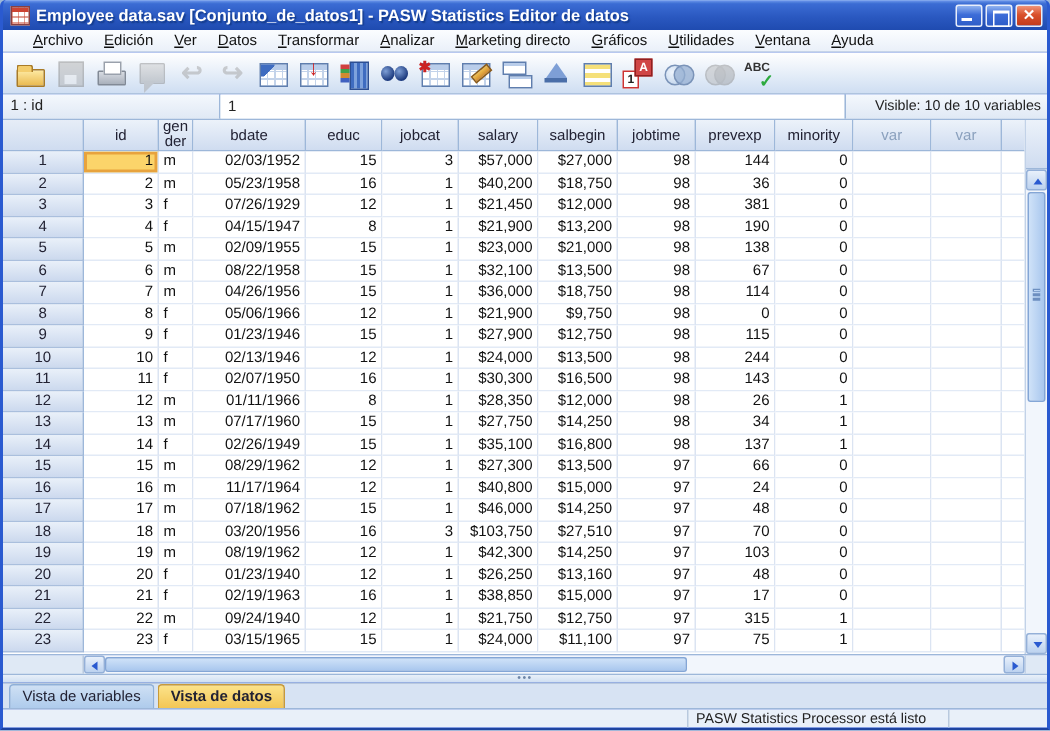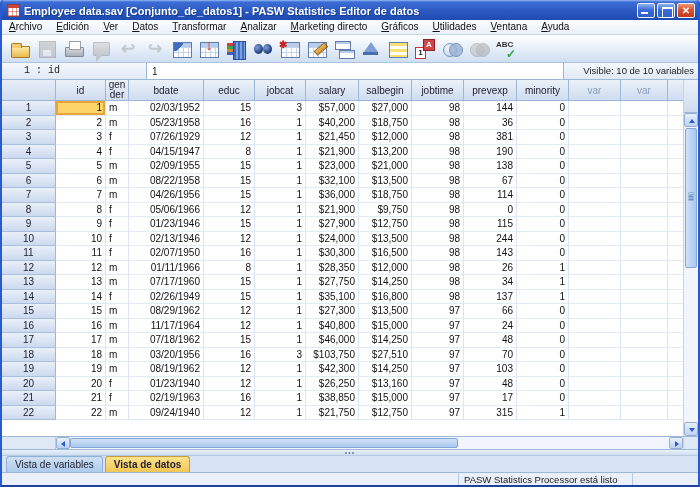--- a/index.html
+++ b/index.html
@@ -25,21 +25,21 @@
   .btn-min,.btn-max { background:linear-gradient(#8fb2f0, #3c6cd8 45%, #2f5ec8); }
   .btn-min::before { content:""; position:absolute; left:3px; bottom:3px; width:7px; height:2px; background:#fff; }
   .btn-max::before { content:""; position:absolute; left:4px; top:3px; width:9px; height:8px;
     border:1px solid #fff; border-top-width:2px; }
   .btn-close { background:linear-gradient(#f09478, #d9512c 45%, #c23a1a); }
   .btn-close::before { content:"\2715"; position:absolute; left:0; right:0; top:0; bottom:0;
     color:#fff; font-size:10px; font-weight:bold; text-align:center; line-height:14px; }
 
   
   .menubar { height:15px; flex:0 0 15px; background:linear-gradient(#fbfdff,#eaf0f9);
-    border-bottom:1px solid #c6d4e8; display:flex; align-items:flex-start; padding:0 0; }
+    border-bottom:1px solid #c6d4e8; display:flex; align-items:center; padding:0 13px; }
   .menu-item { font-size:10px; color:#111; padding:1px 7px; cursor:default; white-space:nowrap; }
   .menu-item u { text-decoration:underline; }
 
   
   .toolbar { height:28px; flex:0 0 28px; background:linear-gradient(#ffffff,#dde8f6 70%,#cfdef2);
     border-bottom:1px solid #aec3de; display:flex; align-items:center; padding:0 6px; gap:3px; }
   .tbicon { width:24px; height:22px; position:relative; display:inline-block; border-radius:2px; }
   .tbicon.disabled { filter:grayscale(1) opacity(.5); }
 
   .icon-open-file::before { content:""; position:absolute; left:3px; top:8px; width:17px; height:10px;
@@ -108,22 +108,22 @@
     border-radius:50%; background:#b5b9c0; border:1px solid #8a8f98; }
   .icon-show-all-variables::after { content:""; position:absolute; left:9px; top:5px; width:12px; height:12px;
     border-radius:50%; background:rgba(140,146,155,.8); border:1px solid #8a8f98; }
   .icon-spell-check::before { content:"ABC"; position:absolute; left:2px; top:2px; font-size:8px;
     font-weight:bold; color:#333; letter-spacing:0; }
   .icon-spell-check::after { content:"\2713"; position:absolute; right:2px; bottom:-1px; color:#2daa3f;
     font-size:12px; font-weight:bold; }
 
   
   .cellbar { height:17px; flex:0 0 17px; display:flex; border-bottom:1px solid #9db7d9; background:#e4ecf7; }
-  .cell-ref { flex:0 0 145px; font-size:10px; color:#222; padding:2px 22px;
-    background:linear-gradient(#f4f8fd,#e0e9f5); border-right:1px solid #9db7d9;font-family:Liberation Mono, monospace; }
+  .cell-ref { flex:0 0 145px; font-size:10px; color:#222; padding:2px 5px;
+    background:linear-gradient(#f4f8fd,#e0e9f5); border-right:1px solid #9db7d9; }
   .cell-value { flex:1; font-size:10px; color:#222; padding:2px 5px; background:#fff;
     border:none; outline:none; font-family:"Liberation Sans",sans-serif; }
   .visible-info { flex:0 0 135px; font-size:9.5px; color:#222; padding:2px 4px; text-align:right;
     background:linear-gradient(#f4f8fd,#e0e9f5); border-left:1px solid #9db7d9; white-space:nowrap; }
 
   
   .grid-zone { flex:0 0 357px; display:flex; overflow:hidden; border-bottom:1px solid #9db7d9; background:#fff; }
   .grid-viewport { flex:1; overflow:hidden; position:relative; }
   table.grid { border-collapse:separate; border-spacing:0; table-layout:fixed; }
   table.grid th, table.grid td { font-size:10px; font-weight:normal; padding:0 3px; overflow:hidden;
@@ -624,20 +624,36 @@
               <td class="a-r">1</td>
               <td class="a-r">$21,750</td>
               <td class="a-r">$12,750</td>
               <td class="a-r">97</td>
               <td class="a-r">315</td>
               <td class="a-r">1</td>
               <td class="a-c"></td>
               <td class="a-c"></td>
               <td class="filler"></td>
             </tr>
+            <tr>
+              <th class="rowhdr">23</th>
+              <td class="a-r">23</td>
+              <td class="a-l">f</td>
+              <td class="a-r">03/15/1965</td>
+              <td class="a-r">15</td>
+              <td class="a-r">1</td>
+              <td class="a-r">$24,000</td>
+              <td class="a-r">$11,100</td>
+              <td class="a-r">97</td>
+              <td class="a-r">75</td>
+              <td class="a-r">1</td>
+              <td class="a-c"></td>
+              <td class="a-c"></td>
+              <td class="filler"></td>
+            </tr>
           </tbody>
       </table>
     </div>
     <div class="vscroll">
       <div class="head-gap"></div>
       <div class="sb-btn sb-up"></div>
       <div class="v-thumb"></div>
       <div class="v-track"></div>
       <div class="sb-btn sb-down"></div>
     </div>

